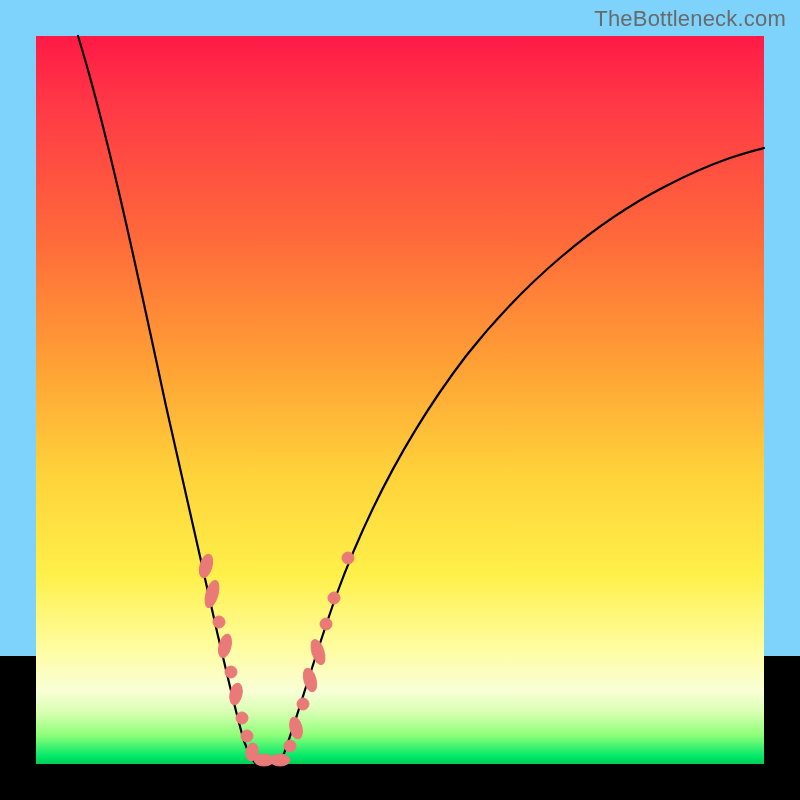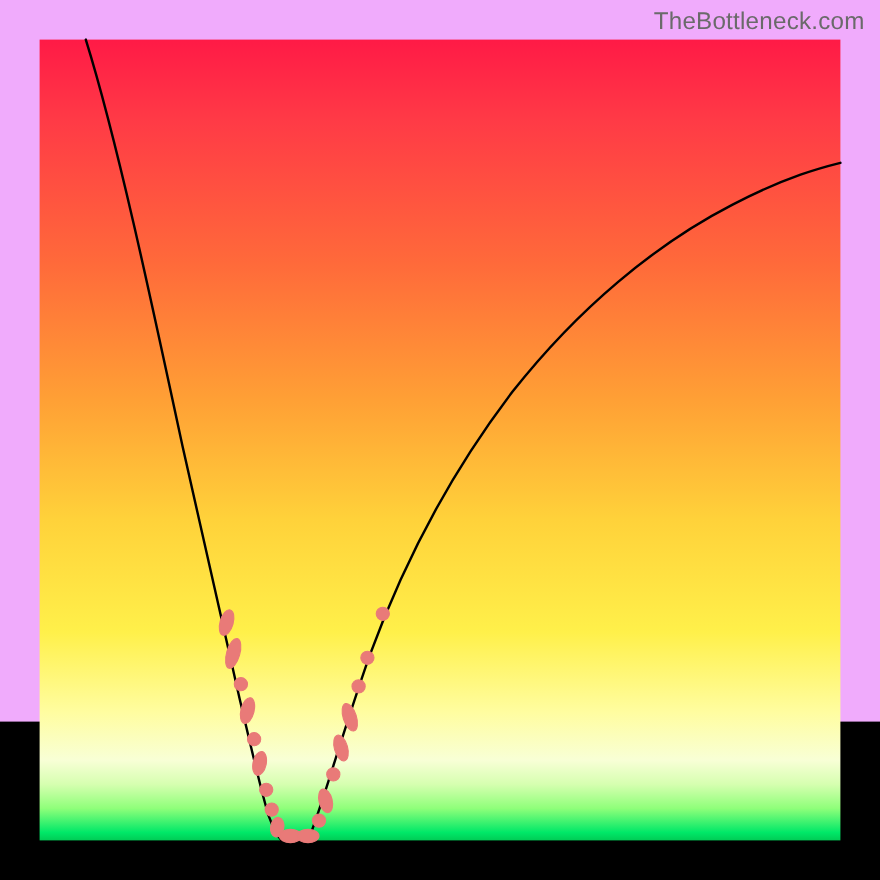--- a/index.html
+++ b/index.html
@@ -10,21 +10,21 @@
     background: #000;
     overflow: hidden;
     font-family: Arial, Helvetica, sans-serif;
   }
   .frame {
     position: absolute;
     left: 0;
     top: 0;
     width: 800px;
     height: 656px;
-    background: #f0abfc;
+    background: #7dd3fc;
   }
   .plot-area {
     position: absolute;
     left: 36px;
     top: 36px;
     width: 728px;
     height: 728px;
     
     background: linear-gradient(
       to bottom,

